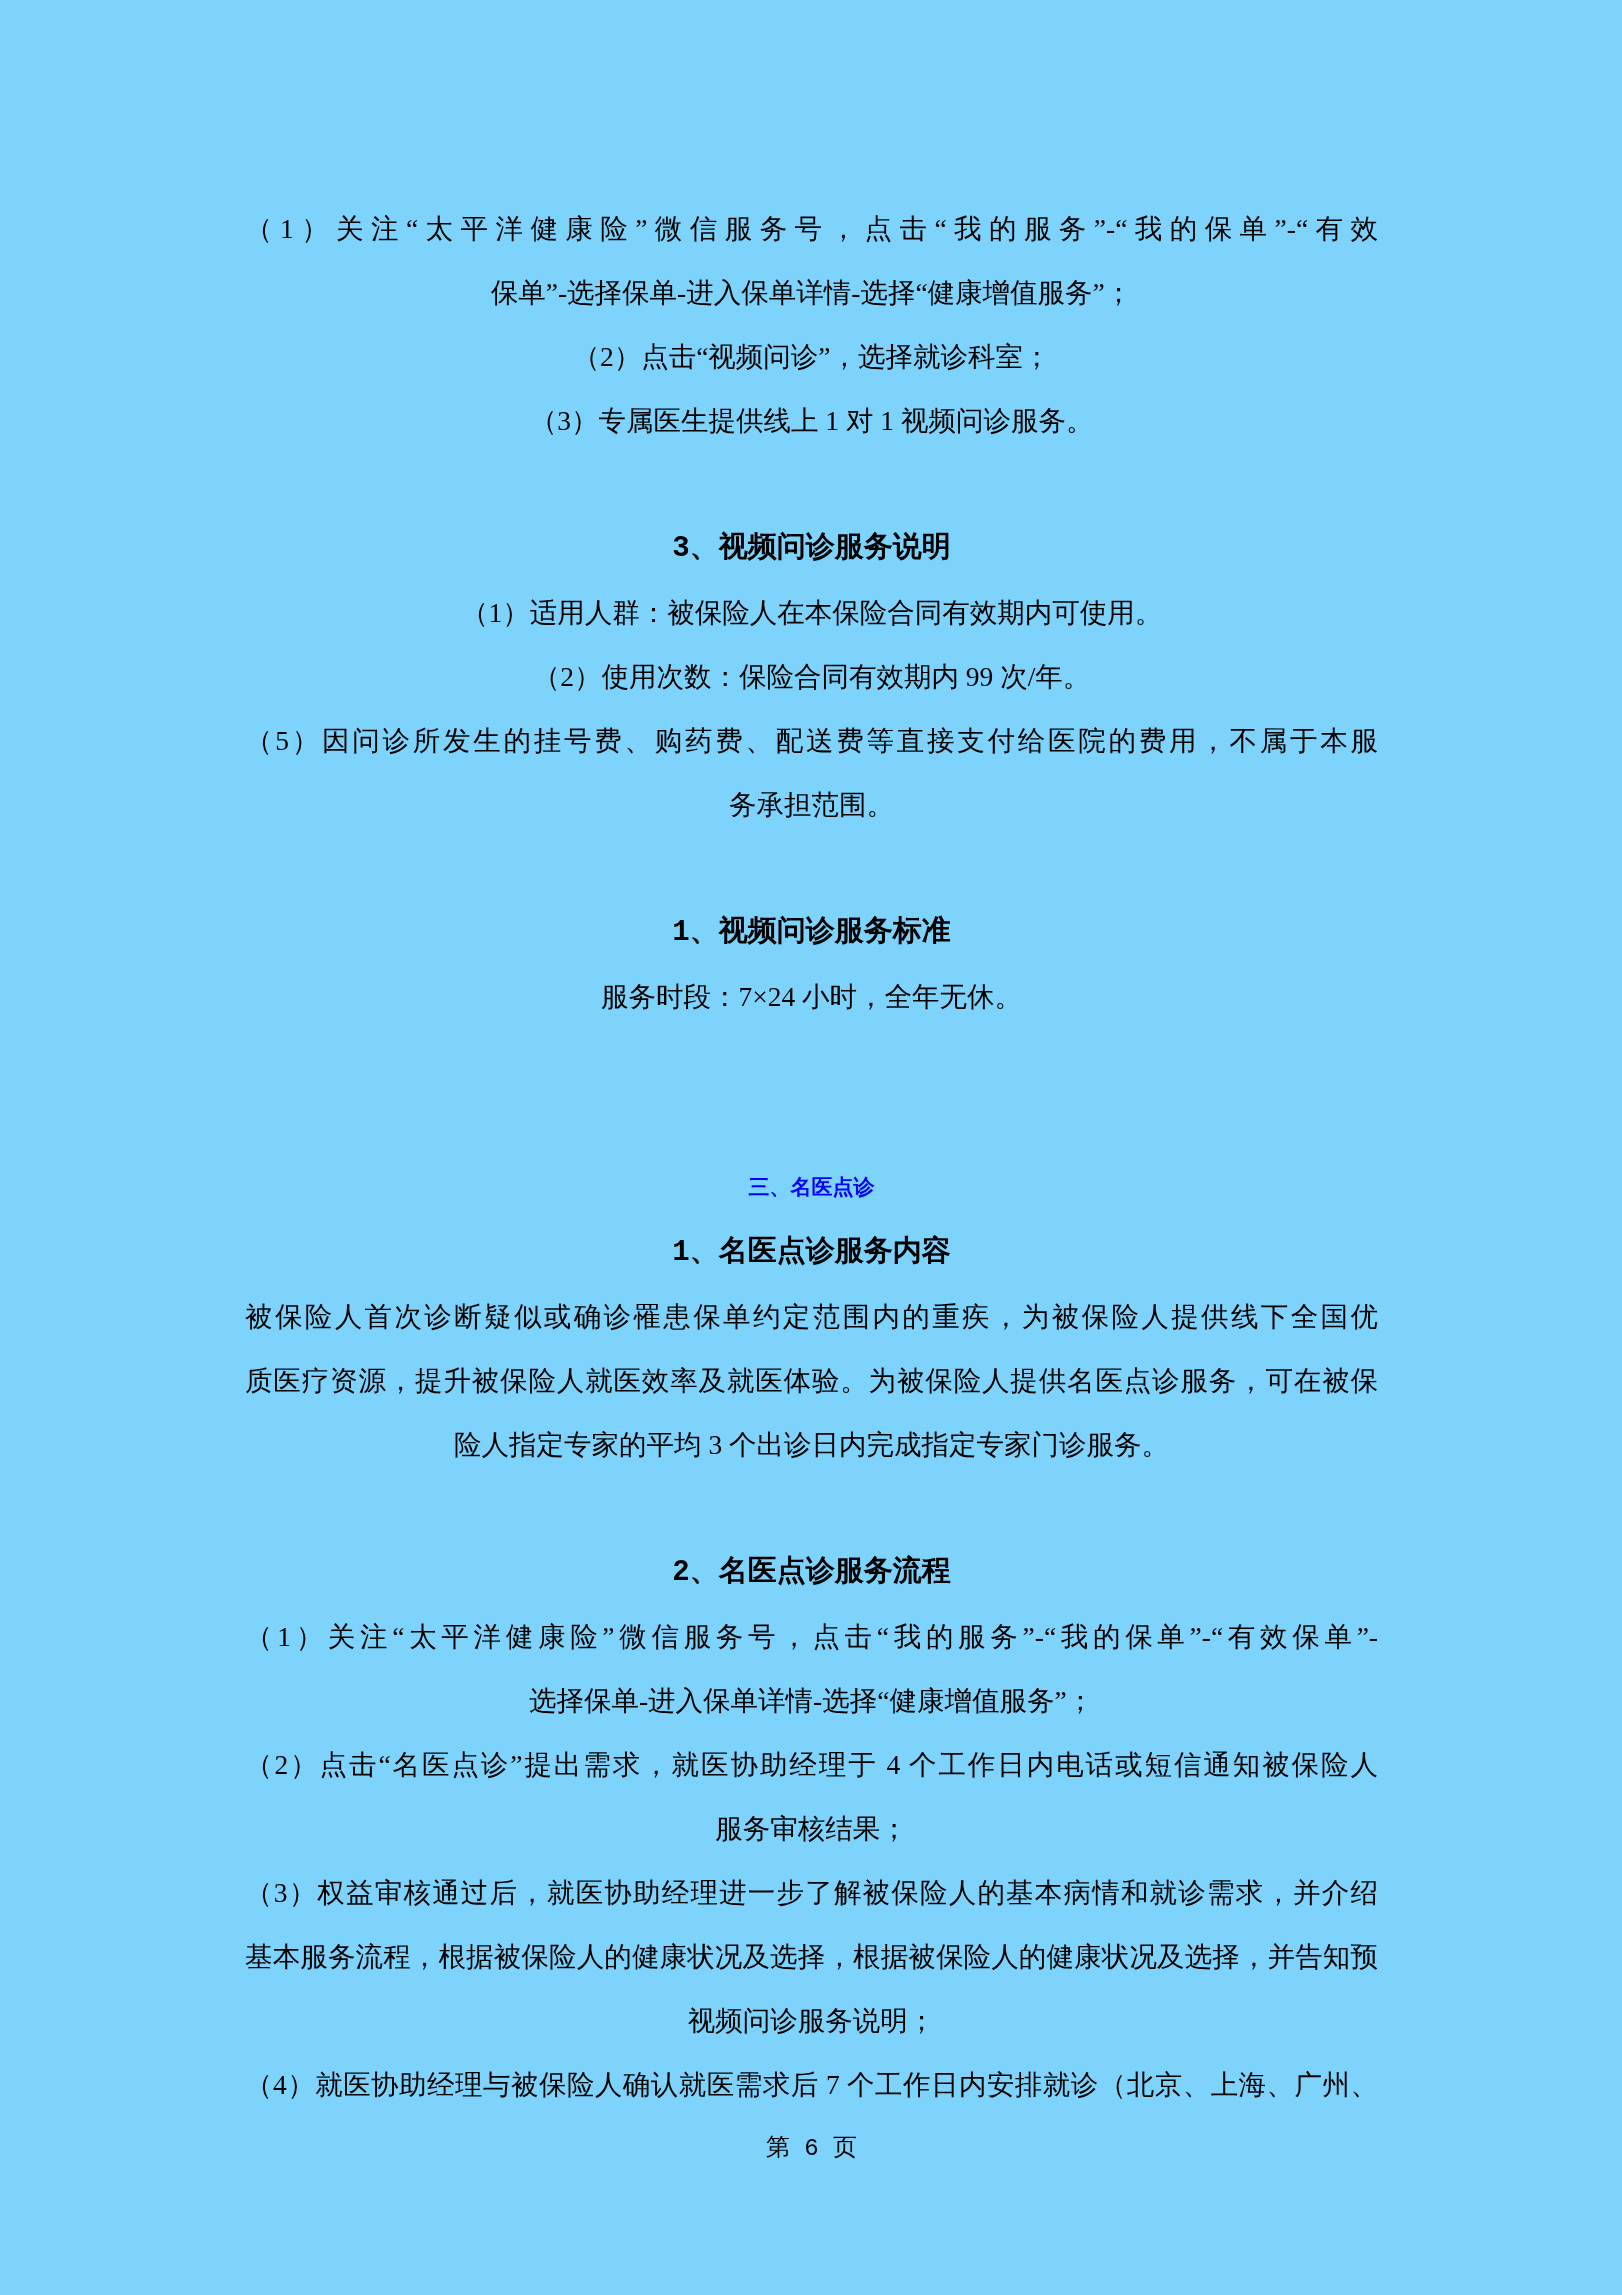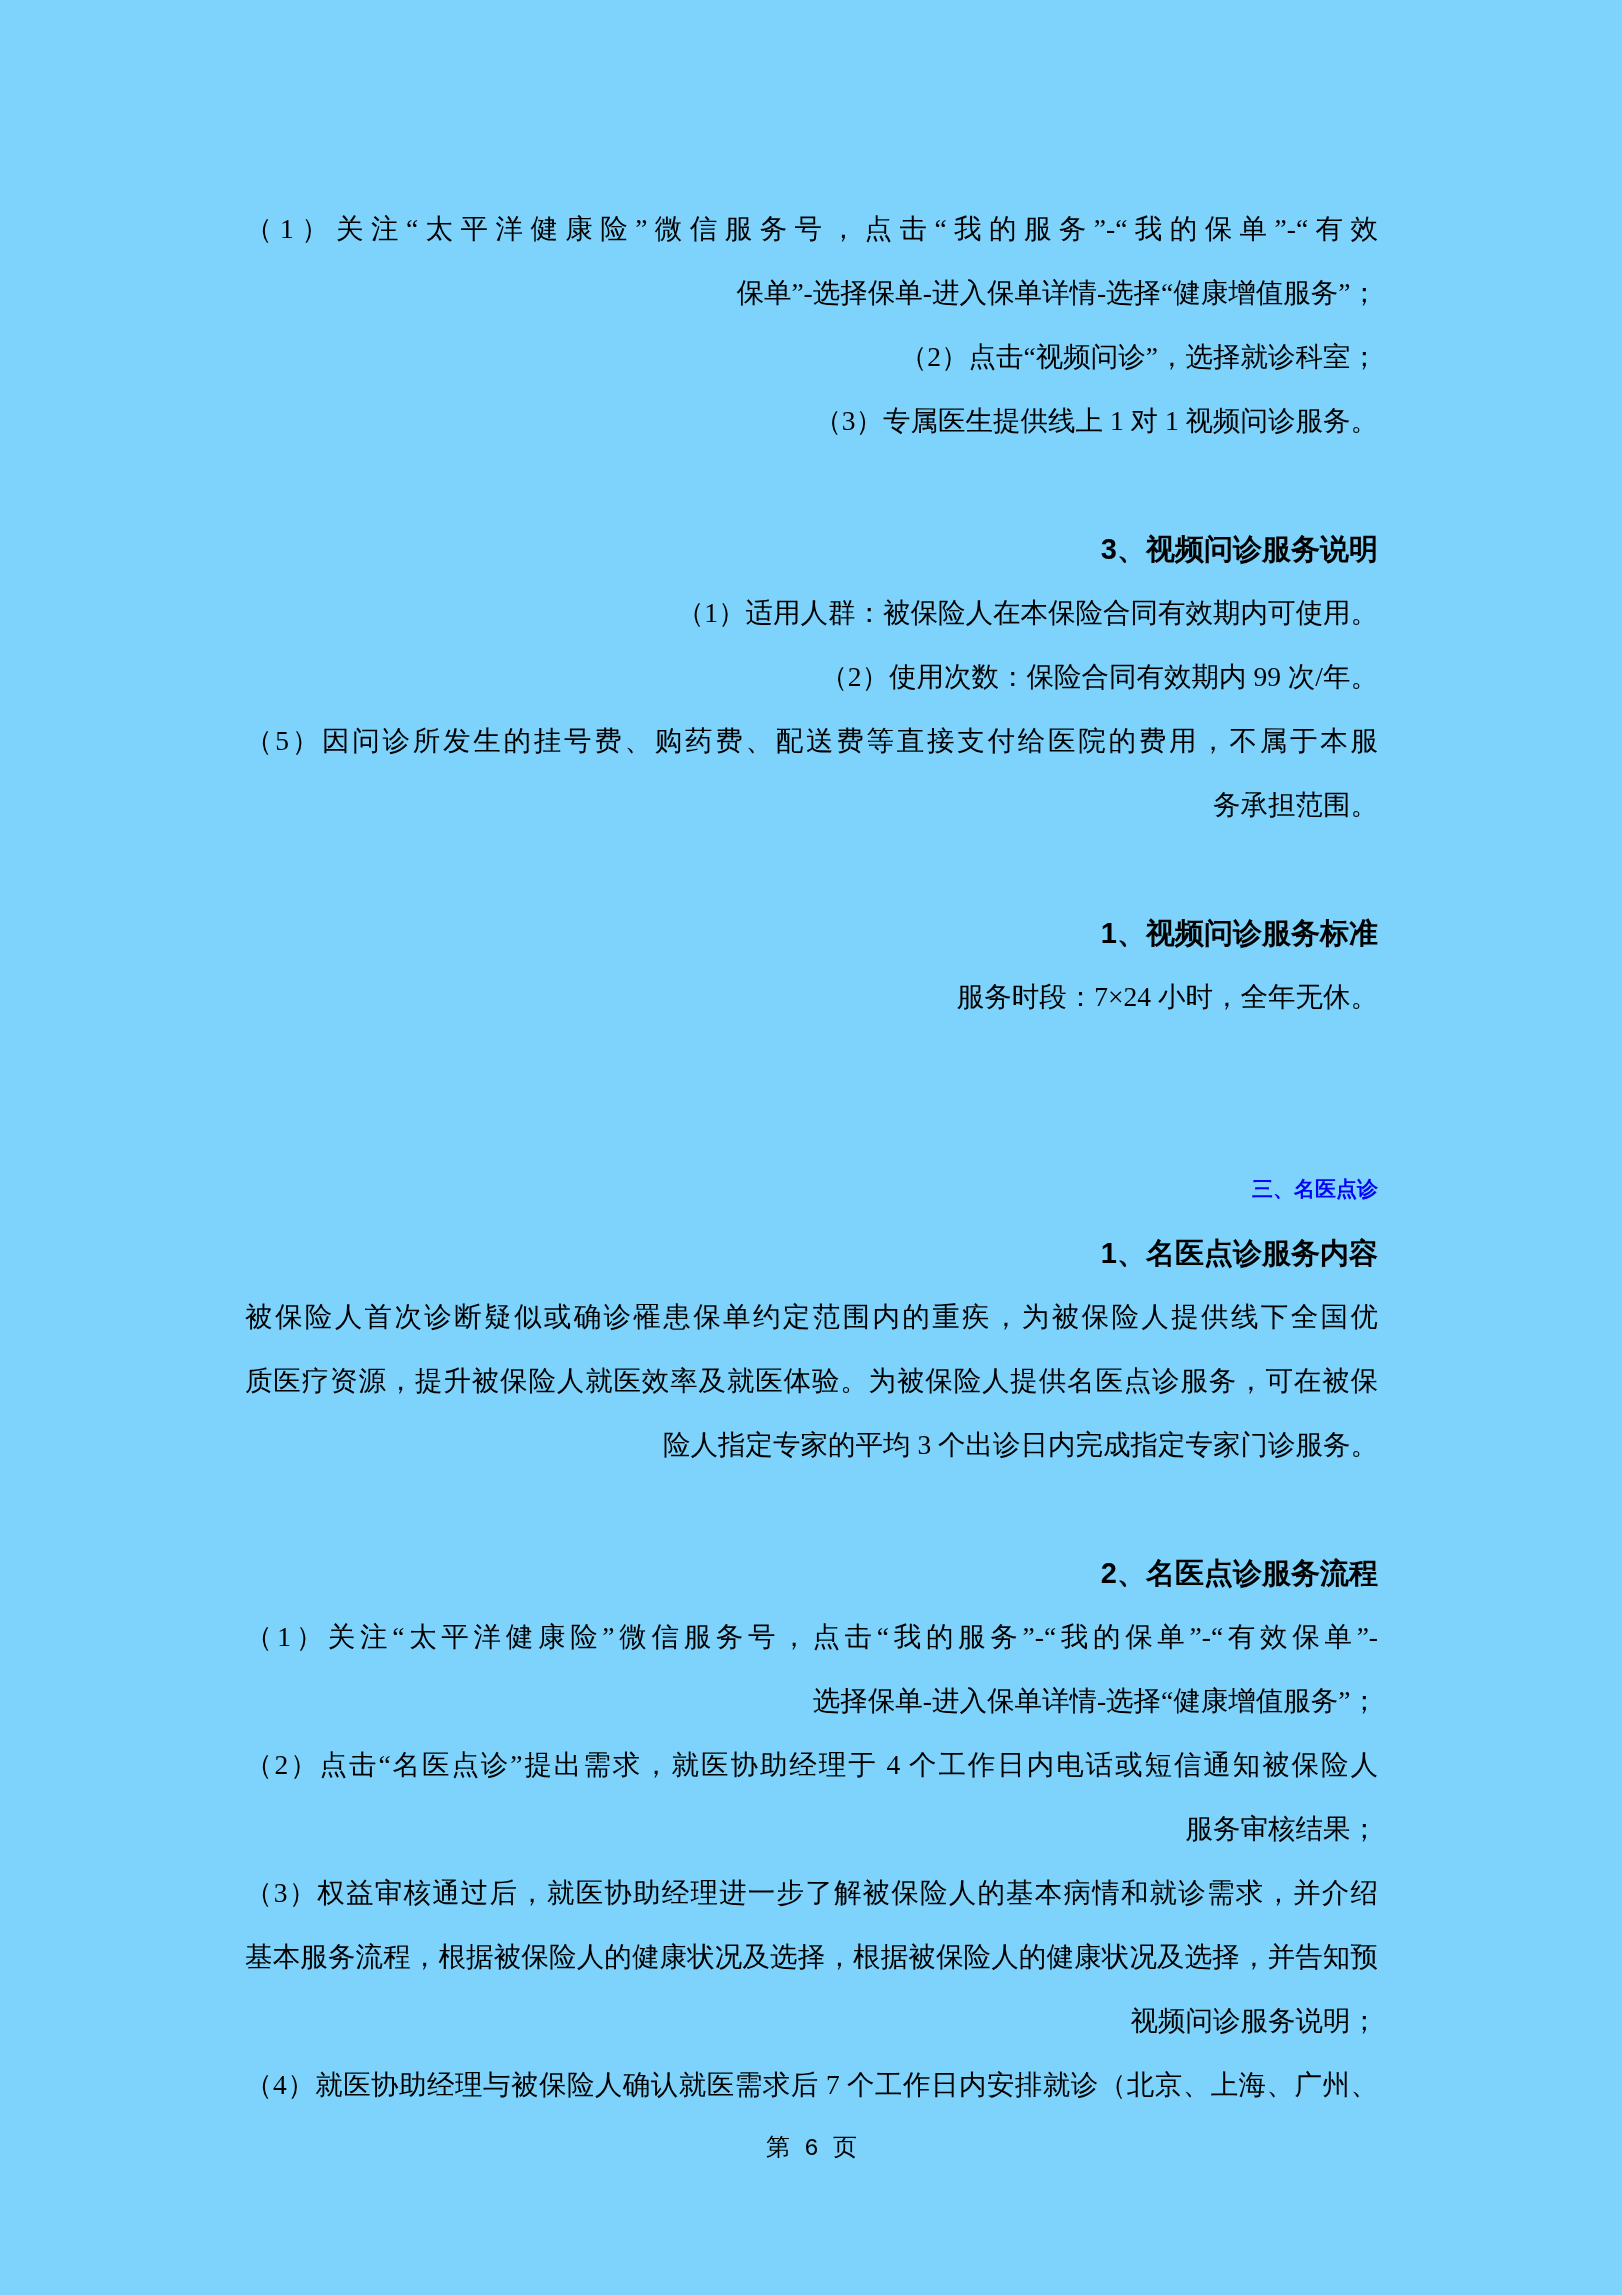--- a/index.html
+++ b/index.html
@@ -15,32 +15,32 @@
   .text-column{
     position:absolute;
     left:245px;
     width:1133px;
     top:197px;
   }
   .ln{
     height:64px;
     line-height:64px;
     font-size:27.5px;
-    text-align:right;
+    text-align:center;
     white-space:normal;
     overflow:visible;
   }
   .just{
     text-align:justify;
     text-align-last:justify;
     -moz-text-align-last:justify;
   }
   .sp{height:64px;}
   .h{
-    font-family:Liberation Sans, sans-serif;
+    font-family:Liberation Mono, monospace;
     font-weight:700;
     font-size:29px;
   }
   .h-blue{
     font-size:21px;
   }
   .footer{
     position:absolute;
     left:0;right:0;
     top:2132px;

